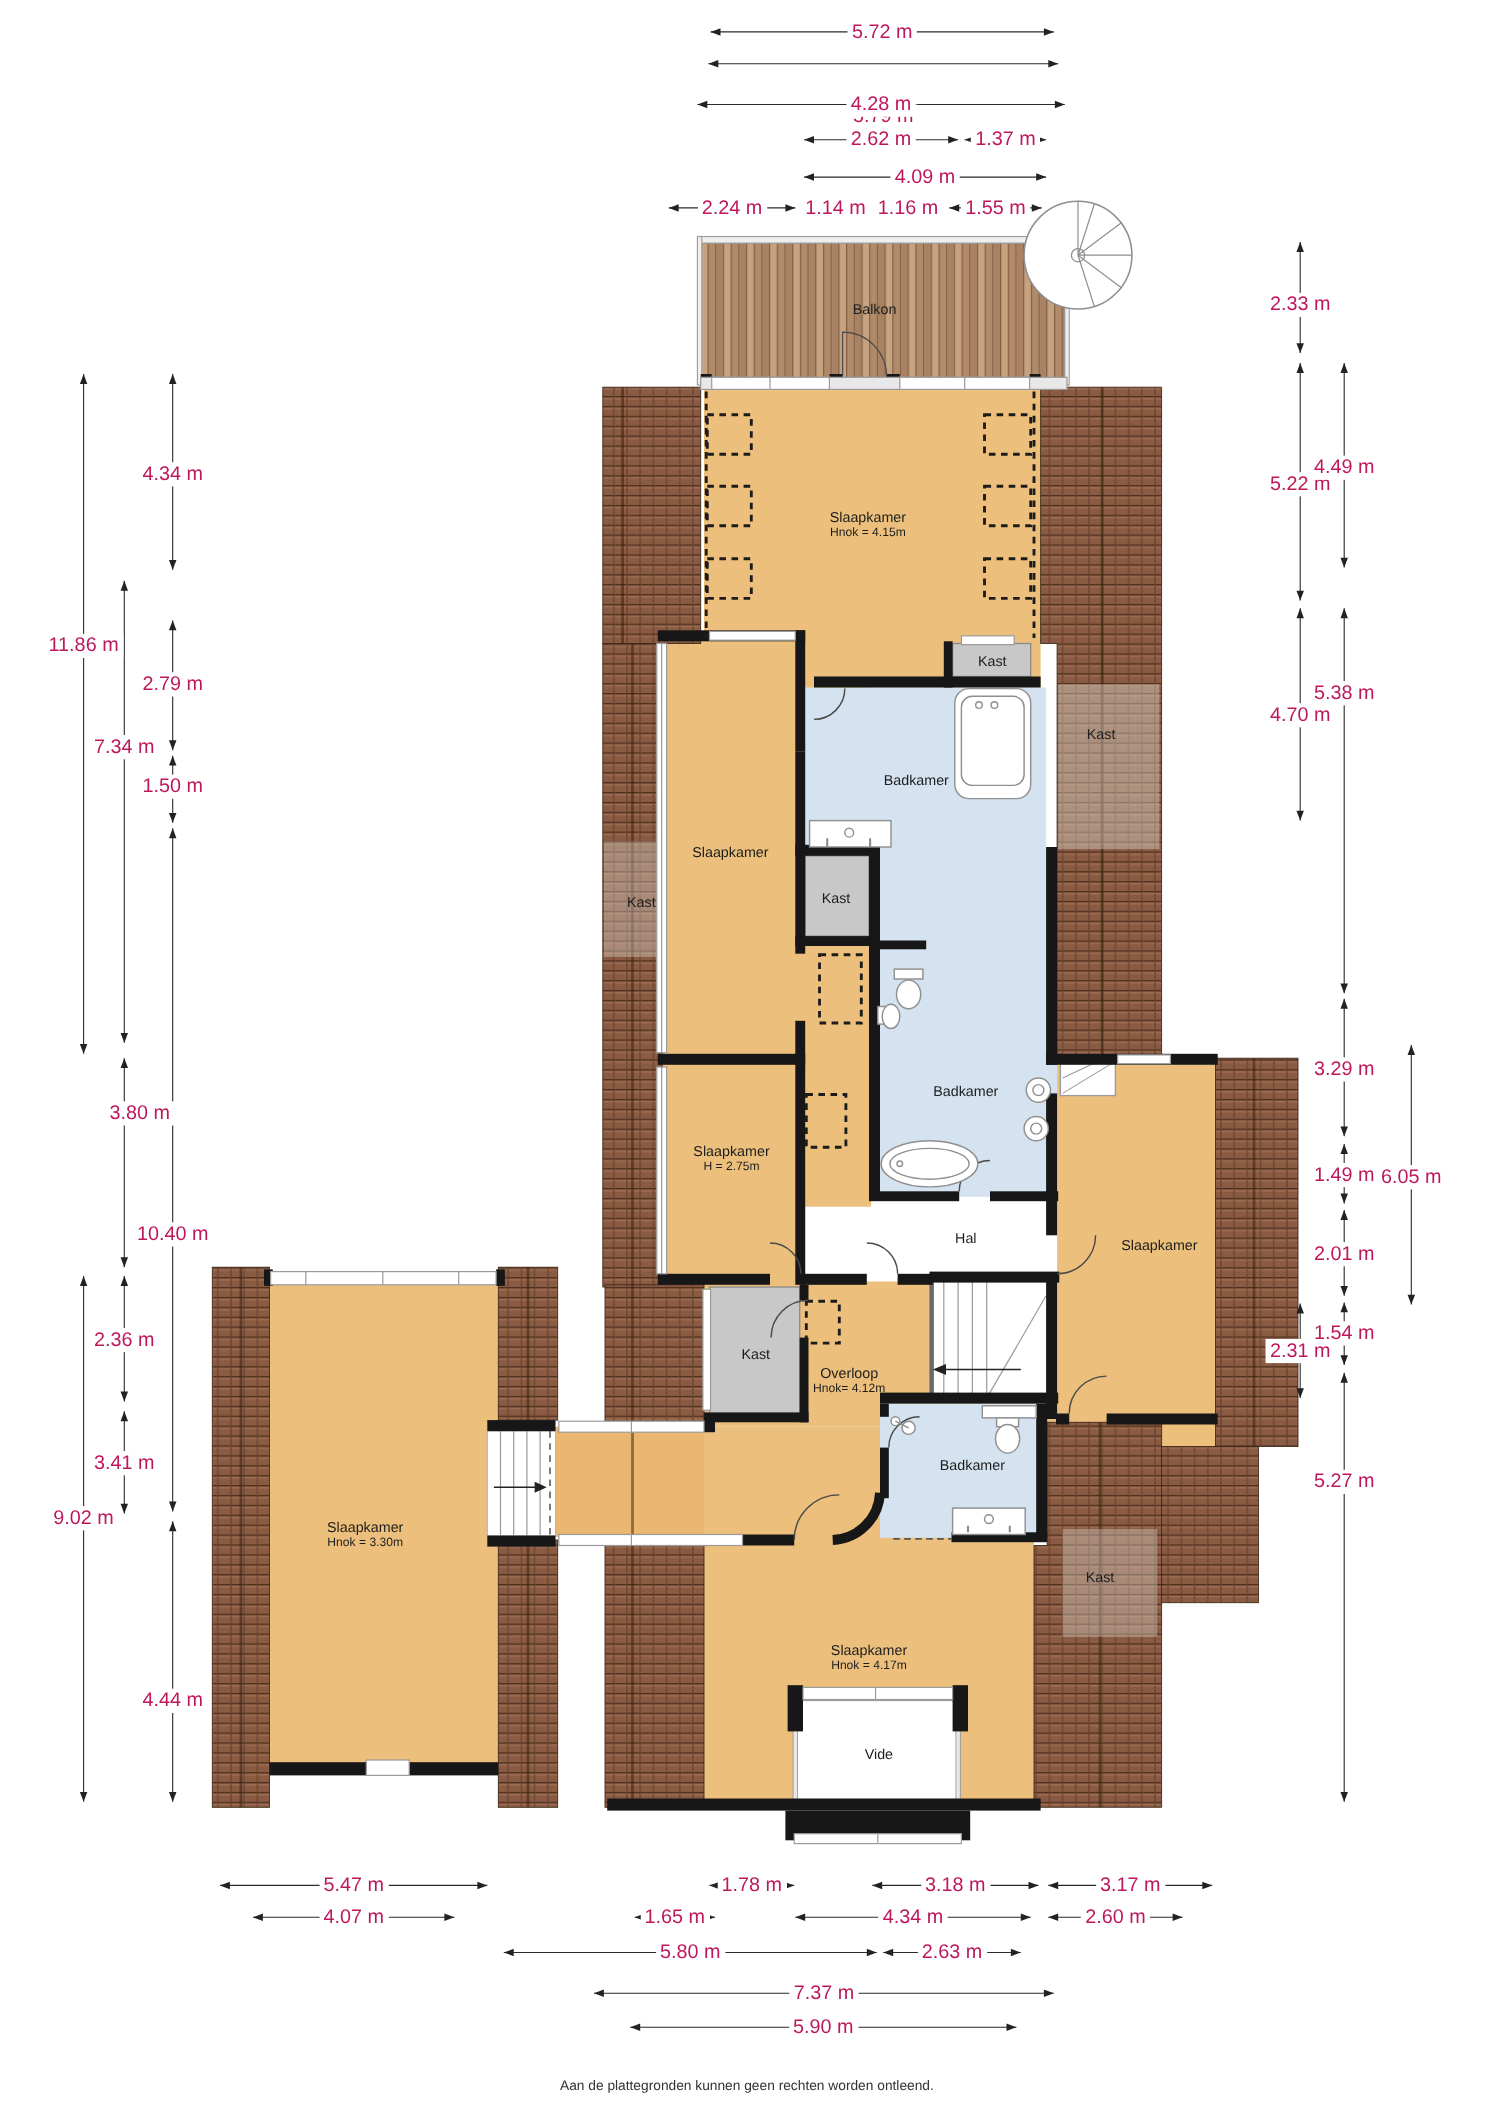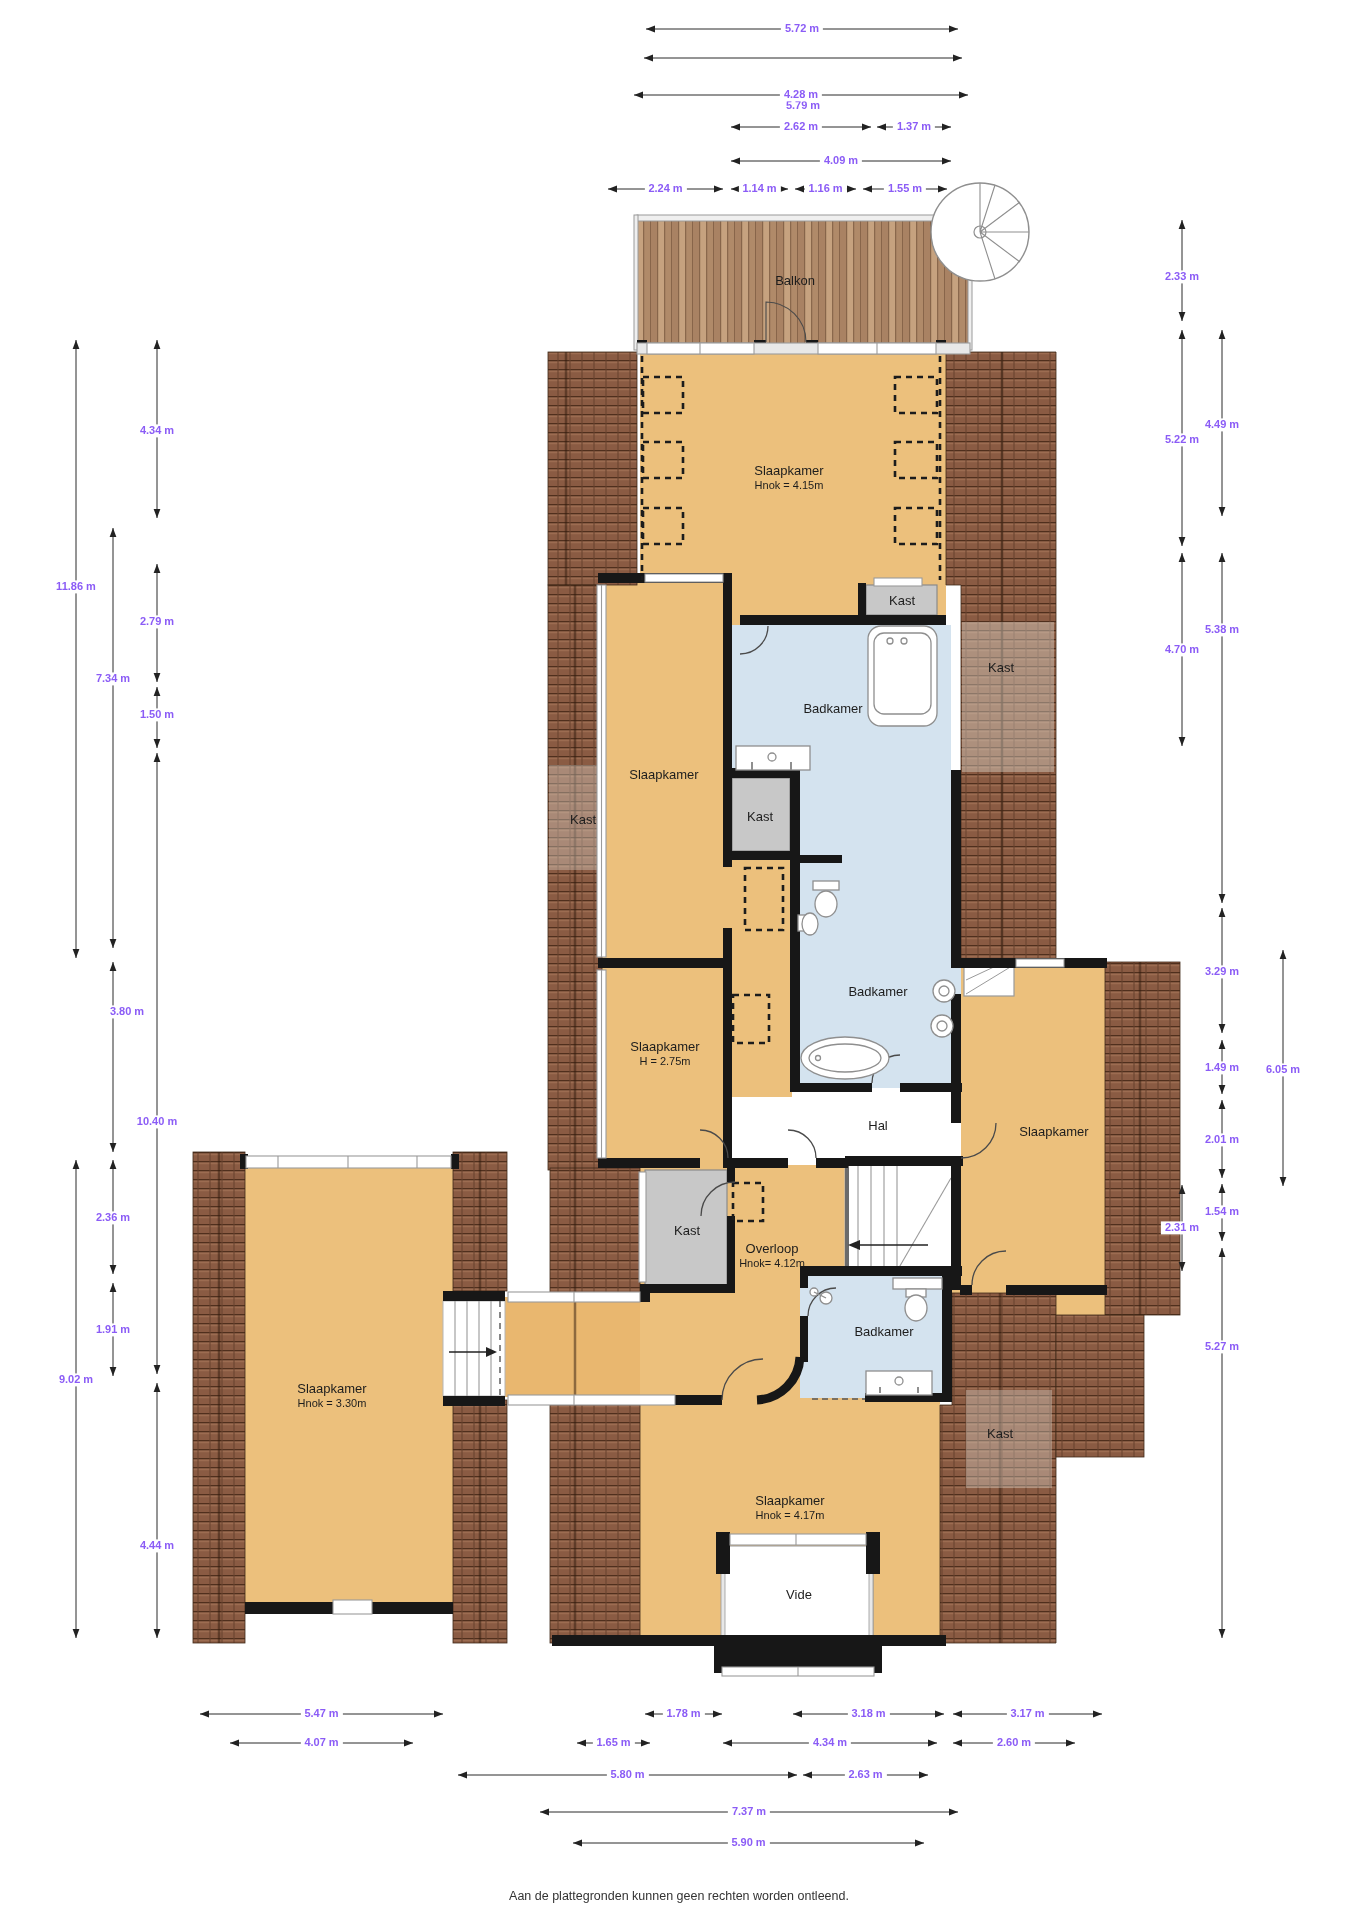--- a/index.html
+++ b/index.html
@@ -2,21 +2,21 @@
 <html><head>
 <meta charset="utf-8">
 <style>
   html,body{margin:0;padding:0;background:#ffffff;}
   .stage{position:relative;width:1358px;height:1920px;margin:0 auto;background:#fff;overflow:hidden;
          font-family:"Liberation Sans",sans-serif;}
   .stage svg{position:absolute;left:0;top:0;}
   .lbl{position:absolute;transform:translate(-50%,-50%);text-align:center;white-space:nowrap;
        color:#1d1d1d;font-size:13px;line-height:1.2;}
   .lbl .sub{font-size:11px;}
-  .dim{font-size:11px;background:#fff;padding:0 4px;color:#8b5cf6;font-weight:bold;}
+  .dim{font-size:18px;background:#fff;padding:0 4px;color:#be185d;}
   .footer{position:absolute;transform:translate(-50%,-50%);font-size:12.5px;color:#333;white-space:nowrap;}
 </style>
 </head>
 <body>
 
 <div class="stage">
 
 <svg width="1358" height="1920" viewBox="0 0 1358 1920">
   <defs>
     <pattern id="roof" width="12" height="9" patternUnits="userSpaceOnUse">
@@ -559,21 +559,21 @@
       <div class="lbl dim" style="left: 1014px; top: 1743px;">2.60 m</div>
       <div class="lbl dim" style="left: 627.5px; top: 1775px;">5.80 m</div>
       <div class="lbl dim" style="left: 865.5px; top: 1775px;">2.63 m</div>
       <div class="lbl dim" style="left: 749px; top: 1812px;">7.37 m</div>
       <div class="lbl dim" style="left: 748.5px; top: 1843px;">5.90 m</div>
       <div class="lbl dim" style="left: 76px; top: 587px;">11.86 m</div>
       <div class="lbl dim" style="left: 76px; top: 1380px;">9.02 m</div>
       <div class="lbl dim" style="left: 113px; top: 679px;">7.34 m</div>
       <div class="lbl dim" style="left: 113px; top: 1012px; margin-left: 14px;">3.80 m</div>
       <div class="lbl dim" style="left: 113px; top: 1218px;">2.36 m</div>
-      <div class="lbl dim" style="left: 113px; top: 1330px;">1.91 m</div>
+      <div class="lbl dim" style="left: 113px; top: 1330px;">3.41 m</div>
       <div class="lbl dim" style="left: 157px; top: 431px;">4.34 m</div>
       <div class="lbl dim" style="left: 157px; top: 622px;">2.79 m</div>
       <div class="lbl dim" style="left: 157px; top: 715px;">1.50 m</div>
       <div class="lbl dim" style="left: 157px; top: 1122px; text-align: center;">10.40 m</div>
       <div class="lbl dim" style="left: 157px; top: 1546px;">4.44 m</div>
       <div class="lbl dim" style="left: 1182px; top: 277px;">2.33 m</div>
       <div class="lbl dim" style="left: 1182px; top: 440px;">5.22 m</div>
       <div class="lbl dim" style="left: 1182px; top: 650px;">4.70 m</div>
       <div class="lbl dim" style="left: 1182px; top: 1228px;">2.31 m</div>
       <div class="lbl dim" style="left: 1222px; top: 425px;">4.49 m</div>

